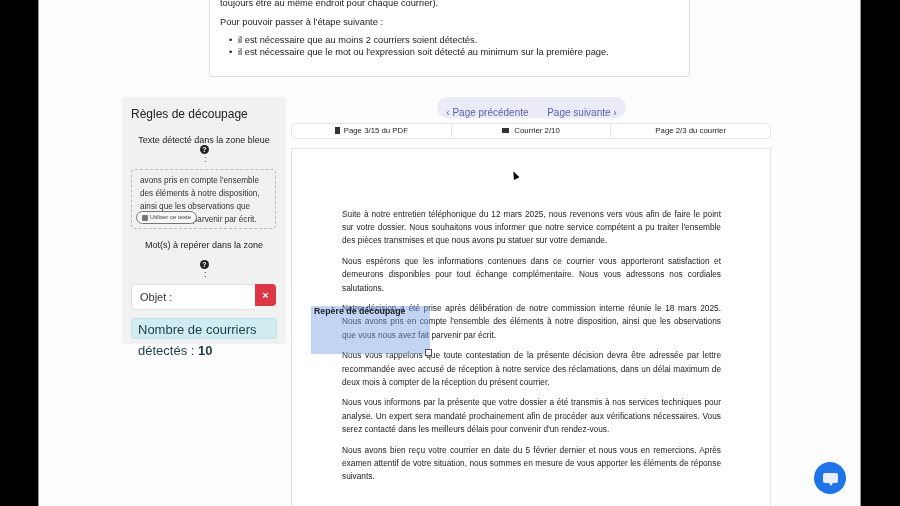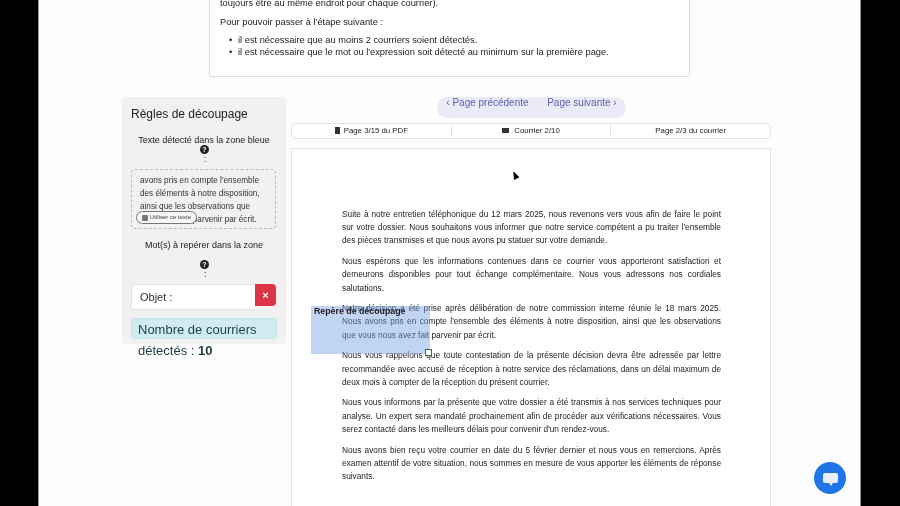--- a/index.html
+++ b/index.html
@@ -56,21 +56,21 @@
   .hint { font-size: 7.4px; color: #a5a5a5; line-height: 11px; margin-top: 6px; }
   .count-box {
     margin-top: 8px; background: #d1ecf1; border-radius: 3px; padding: 0 6px; height: 21px;
     line-height: 21px; font-size: 13px; color: #1c3e44; border: 1px solid #bee5eb;
   }
   .count-box b { font-weight: bold; }
 
   
   .page-nav {
     position: absolute; left: 398px; top: 97px; width: 189px; height: 21px;
-    background: #ebebf8; border-radius: 11px; display: flex; justify-content: space-around; align-items: flex-start;
+    background: #ebebf8; border-radius: 11px; display: flex; justify-content: space-around; align-items: flex-end;
     font-size: 10px; color: #5a5fb0;
   }
   .page-nav span { cursor: pointer; }
 
   .info-bar {
     position: absolute; left: 252px; top: 123px; width: 480px; height: 16px;
     background: #fff; border: 1px solid #e3e3e3; border-radius: 5px; display: flex; align-items: center;
     font-size: 7.8px; color: #222;
   }
   .info-cell { flex: 1; text-align: center; border-right: 1px solid #e3e3e3; height: 12px; line-height: 12px; }

